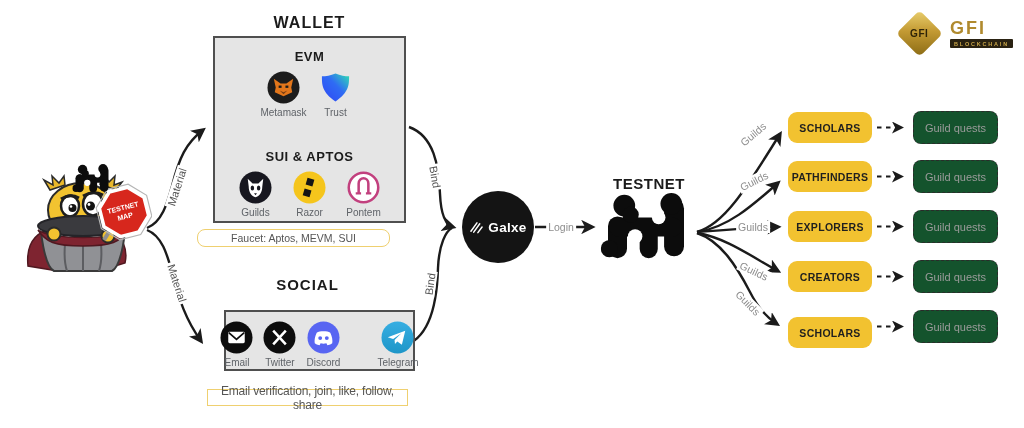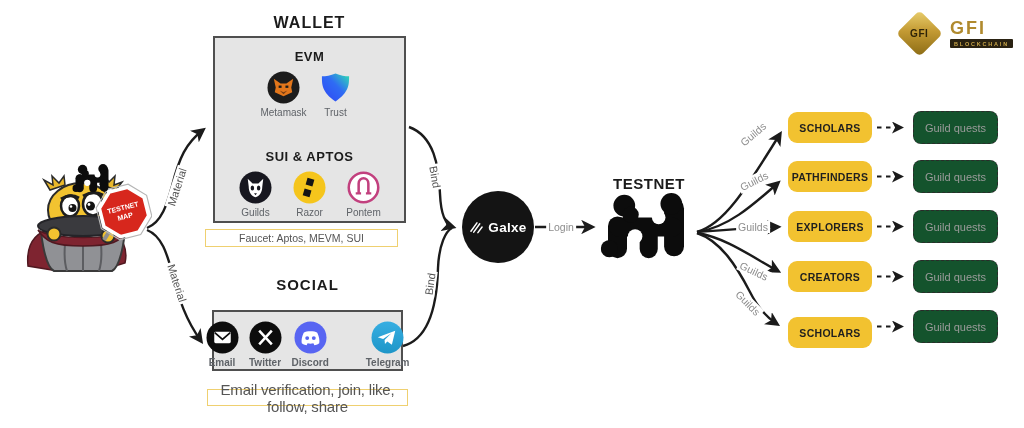--- a/index.html
+++ b/index.html
@@ -176,24 +176,24 @@
       <div class="icon-item" style="width:48px;">
         <svg width="33" height="33" viewBox="0 0 34 34">
           <circle cx="17" cy="17" r="15.2" fill="#fff" stroke="#C2407E" stroke-width="2.6"></circle>
           <path d="M12,23 L12,13 C12,9.5 14.5,7.5 17,7.5 C19.5,7.5 22,9.5 22,13 L22,23" stroke="#C2407E" stroke-width="2.6" fill="none"></path>
           <path d="M9,23 L14.5,23 M19.5,23 L25,23" stroke="#C2407E" stroke-width="2.2" fill="none"></path>
         </svg>
         <div class="ilabel">Pontem</div>
       </div>
     </div>
   </div>
-  <div class="note" style="left:205px;top:229px;width:193px;height:18px;">Faucet: Aptos, MEVM, SUI</div>
+  <div class="note" style="left:197px;top:229px;width:193px;height:18px;border-radius:8px;">Faucet: Aptos, MEVM, SUI</div>
 
   <div class="title" style="left:212px;top:276px;width:191px;font-size:15px;">SOCIAL</div>
-  <div class="box" style="left:212px;top:310px;width:191px;height:61px;font-weight:bold;">
+  <div class="box" style="left:224px;top:310px;width:191px;height:61px;">
     <div class="icon-row" style="gap:10px;margin-top:9px;">
       <div class="icon-item" style="width:40px;">
         <svg width="33" height="33" viewBox="0 0 34 34">
           <circle cx="17" cy="17" r="16.5" fill="#0d0d0d"></circle>
           <rect x="8.5" y="11" width="17" height="12" rx="1.5" fill="#fff"></rect>
           <path d="M9,12 L17,19 L25,12" stroke="#0d0d0d" stroke-width="1.8" fill="none"></path>
         </svg>
         <div class="ilabel">Email</div>
       </div>
       <div class="icon-item" style="width:40px;">
@@ -220,21 +220,21 @@
                 <stop offset="1" stop-color="#1E96C8"></stop>
           </linearGradient>
             </defs>
           <circle cx="17" cy="17" r="16.5" fill="url(#tgm)"></circle>
           <path d="M7,16.8 L25,10 L21.5,24.5 L16.8,21 L14.4,23.8 L14,19.6 L21,12.5 L12.5,18.6 Z" fill="#fff"></path>
         </svg>
         <div class="ilabel">Telegram</div>
       </div>
     </div>
   </div>
-  <div class="note" style="left:207px;top:389px;width:201px;height:17px;font-size:15px;letter-spacing:-0.2px;">Email verification, join, like, follow, share</div>
+  <div class="note" style="left:207px;top:389px;width:201px;height:17px;font-size:12px;letter-spacing:-0.2px;">Email verification, join, like, follow, share</div>
 
   <div class="galxe">
     <svg width="15" height="13" viewBox="0 0 16 14">
       <g stroke="#fff" stroke-width="1.6" stroke-linecap="round">
         <path d="M2,11 L8.5,2"></path>
           <path d="M5,12 L11.5,3"></path>
           <path d="M9.5,12.5 L14,6.5"></path>
       </g>
     </svg>
     <span class="galxe-label">Galxe</span>

